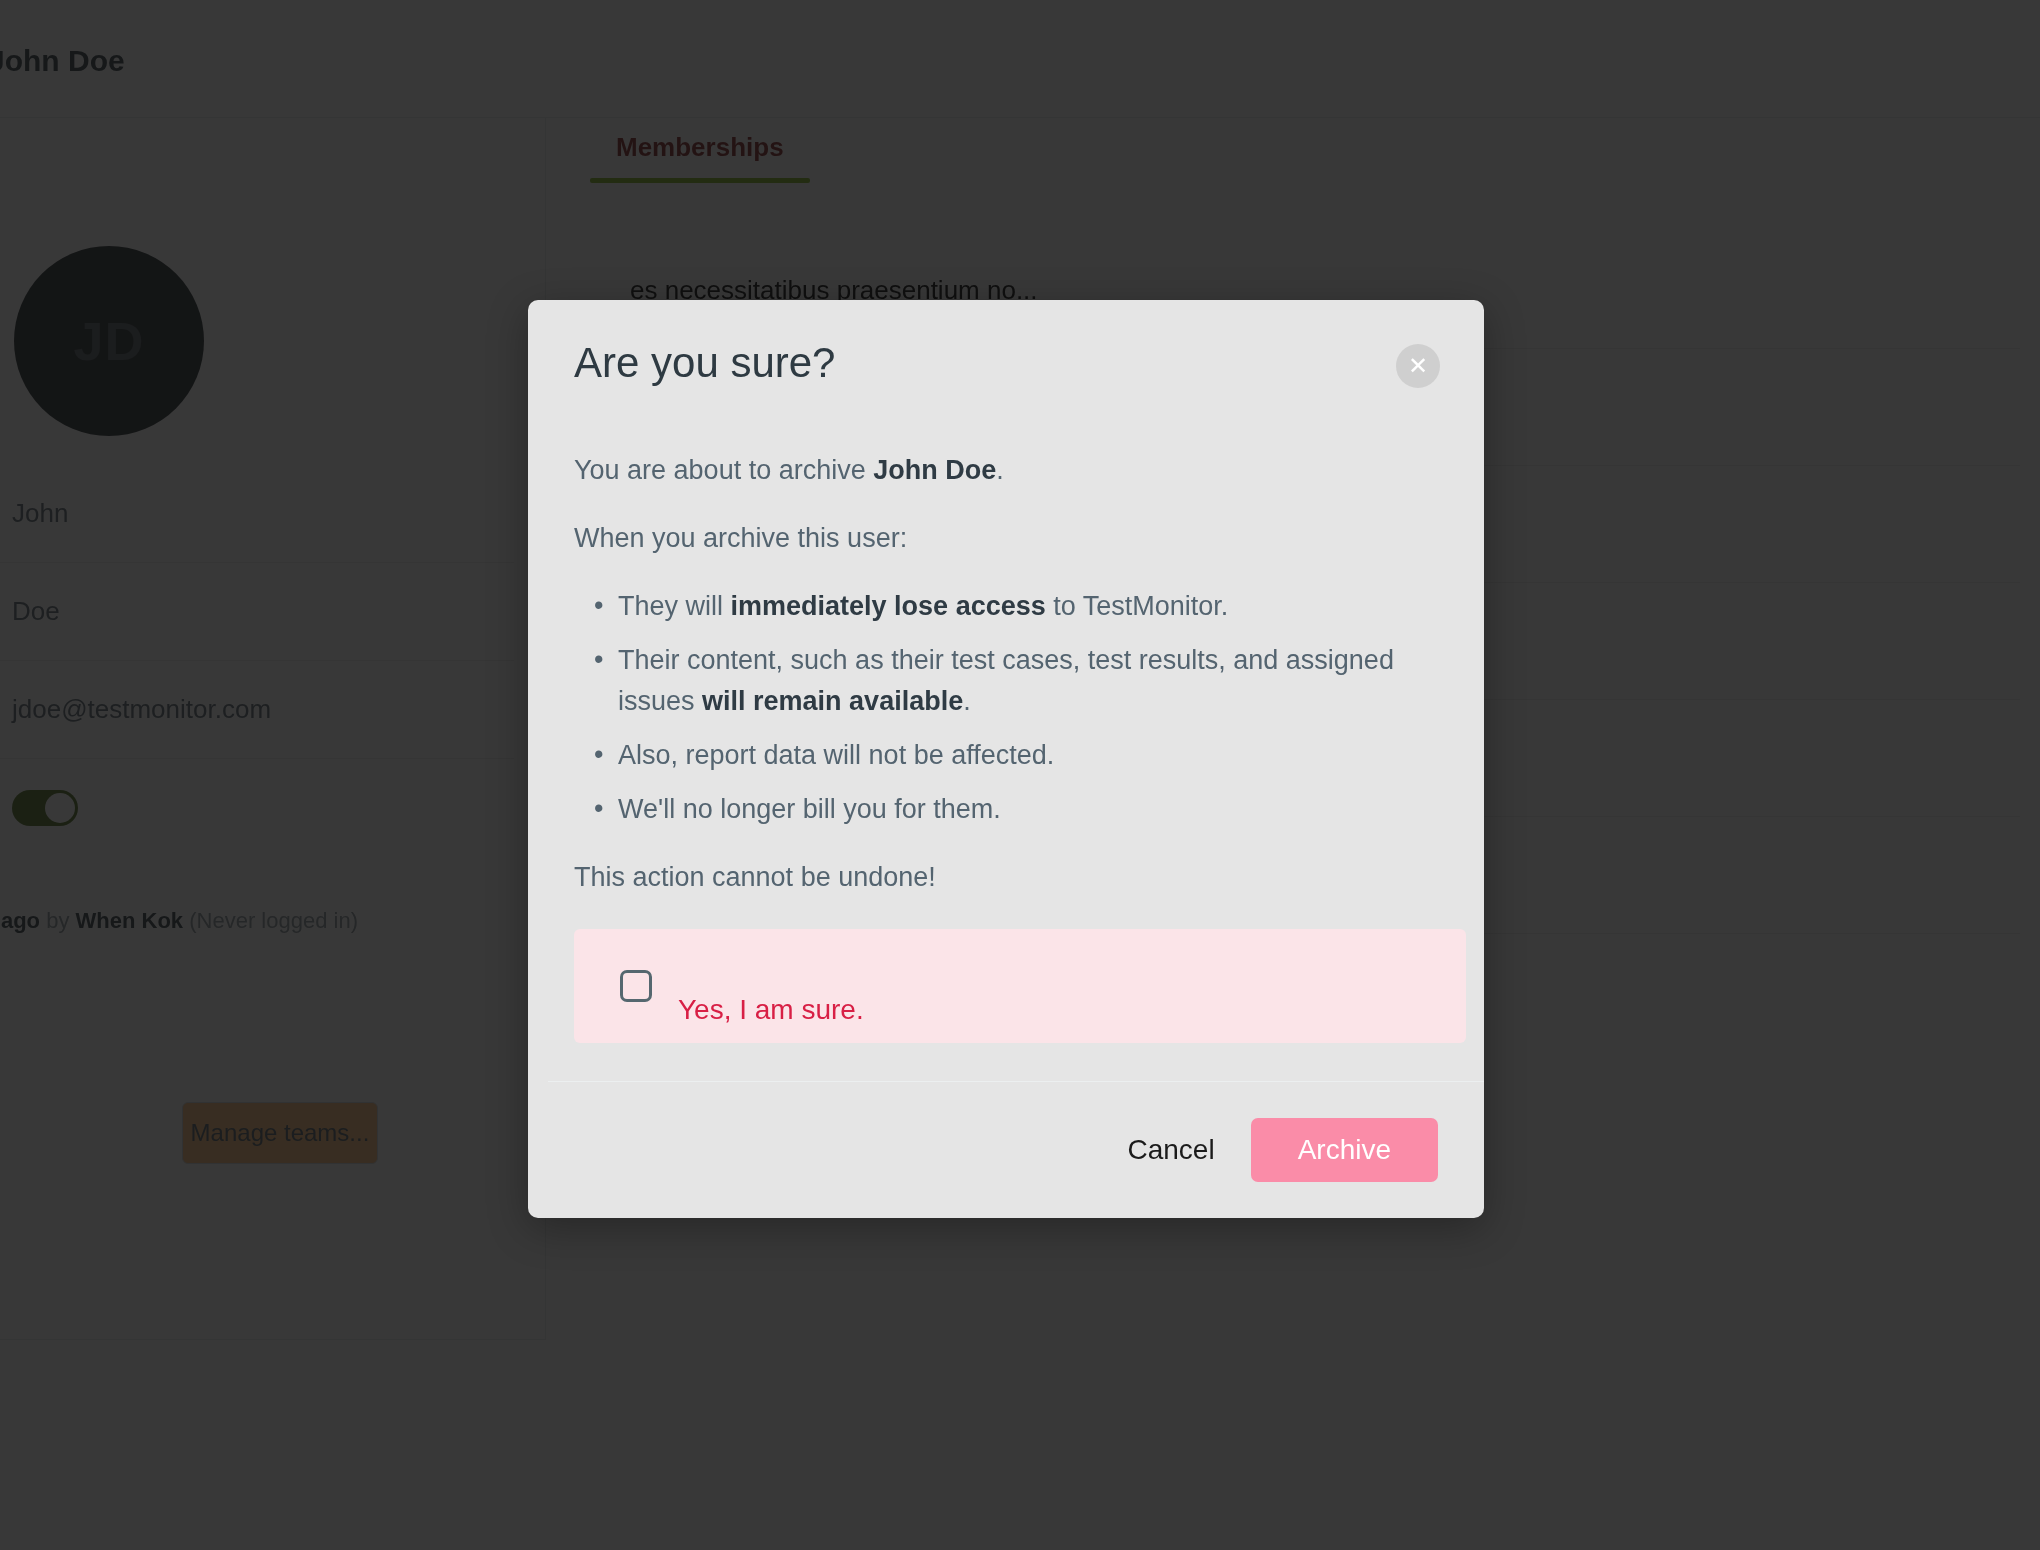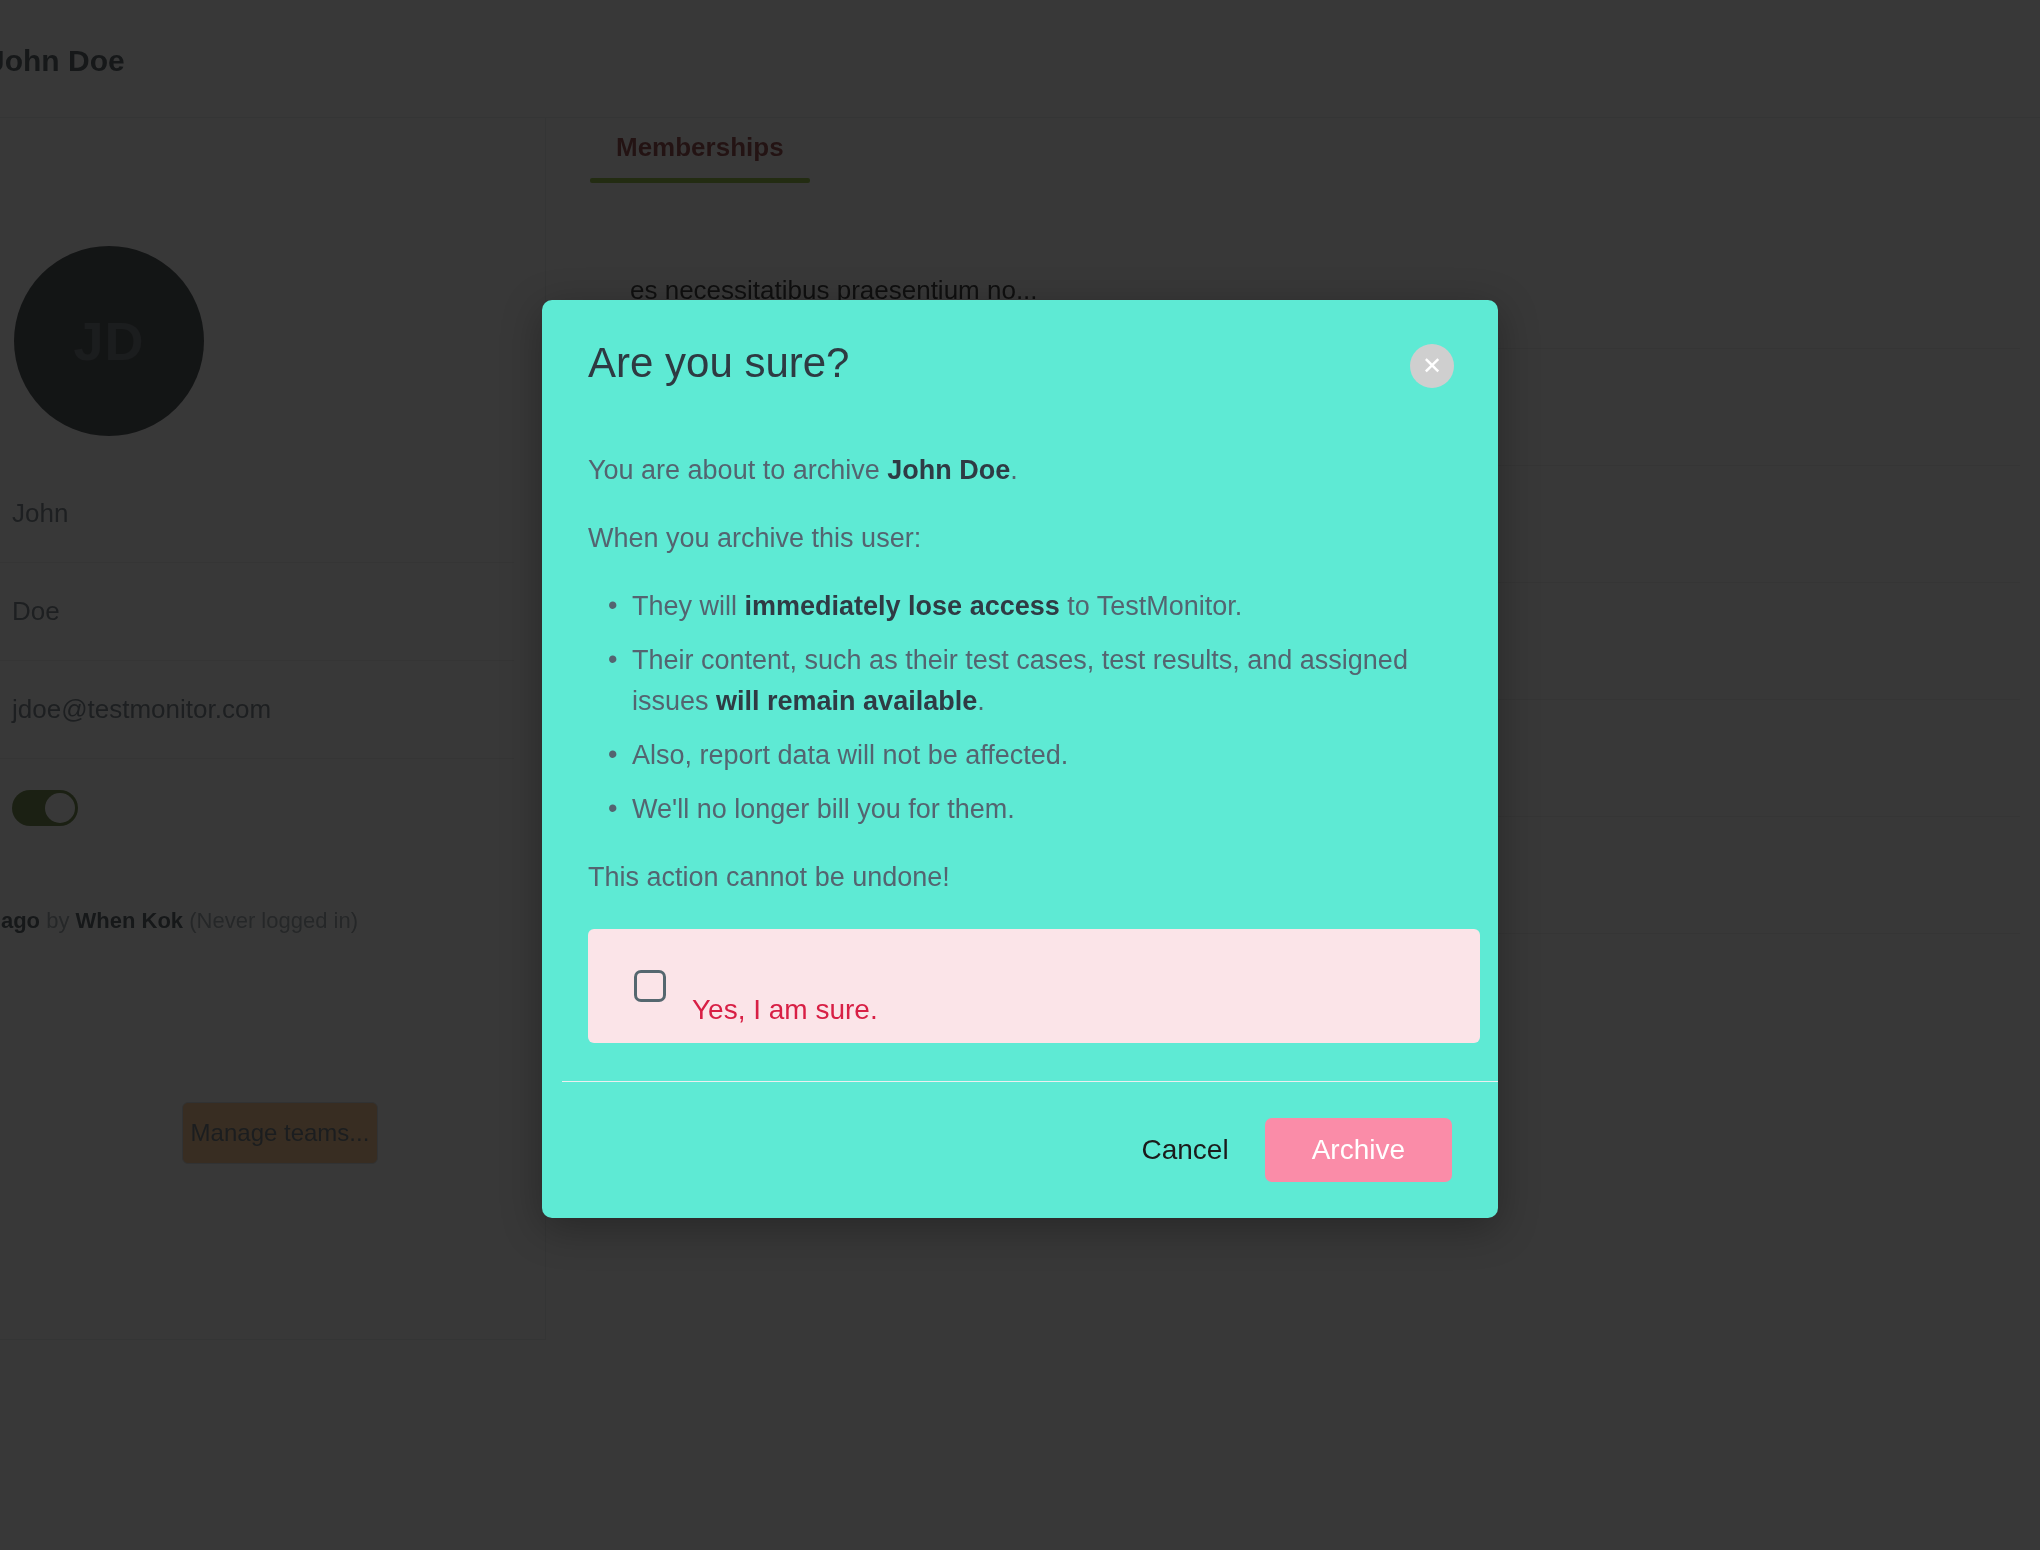--- a/index.html
+++ b/index.html
@@ -156,24 +156,24 @@
   
   #overlay {
     position: absolute;
     inset: 0;
     background: rgba(18, 18, 18, 0.84);
   }
 
   
   #modal {
     position: absolute;
-    left: 542px;
+    left: 528px;
     top: 300px;
     width: 956px;
-    background: #5eead4;
+    background: #e5e5e5;
     border-radius: 10px;
     box-shadow: 0 10px 40px rgba(0,0,0,0.30);
     overflow: hidden;
   }
 
   .modal-head {
     position: relative;
     padding: 42px 46px 0 46px;
     height: 112px;
   }

